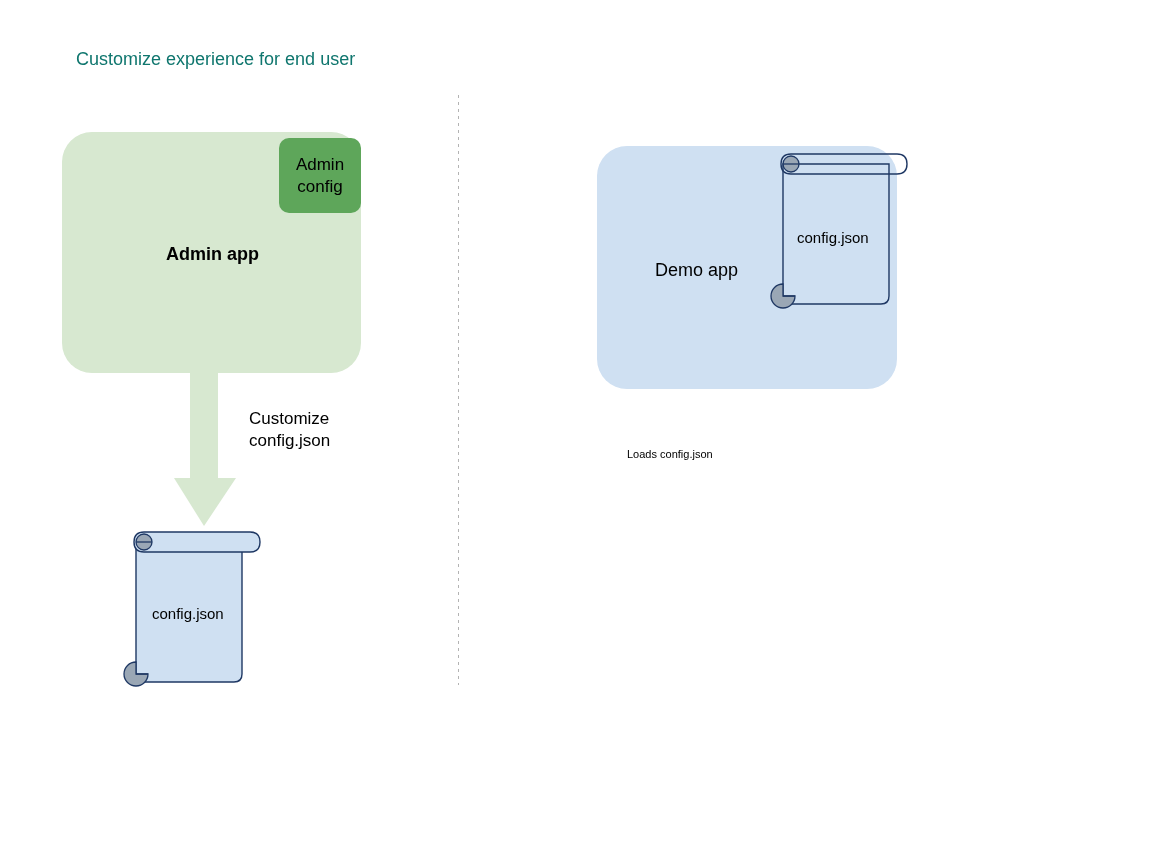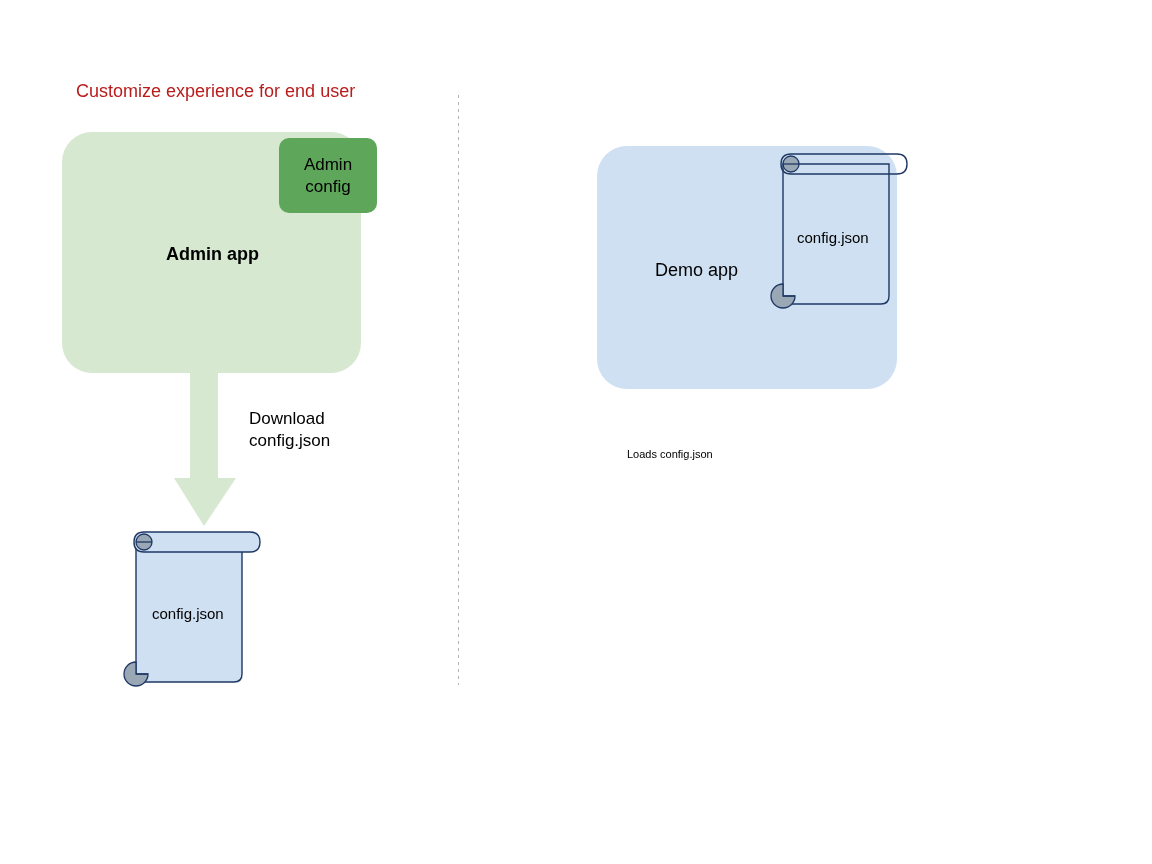--- a/index.html
+++ b/index.html
@@ -21,23 +21,22 @@
   .canvas {
     position: absolute;
     inset: 0;
   }
 
   
   .heading {
     position: absolute;
     font-size: 18px;
     line-height: 22px;
-    color: #b91c1c;
-    white-space: nowrap;
-    margin-top: 32px;
+    color: #0f766e;
+    white-space: nowrap;
   }
   #heading-left  { left: 76px;  top: 48px; }
   #heading-right { left: 604px; top: 48px; }
 
   
   .divider {
     position: absolute;
     left: 458px;
     top: 95px;
     width: 1px;
@@ -77,21 +76,21 @@
     color: #000000;
   }
   #admin-app-label { left: 166px; top: 243px; font-weight: bold; }
   #demo-app-label  { left: 655px; top: 259px; }
 
   
   #admin-panel {
     position: absolute;
     left: 279px;
     top: 138px;
-    width: 98px;
+    width: 82px;
     height: 75px;
     background: #5ea65a;
     border-radius: 10px;
     display: flex;
     align-items: center;
     justify-content: center;
   }
   #admin-panel .panel-text {
     font-size: 17px;
     line-height: 22px;
@@ -164,21 +163,21 @@
       <span>Admin</span><br>
       <span>config</span>
     </div>
   </div>
 
   <svg id="download-arrow" viewBox="0 0 72 158">
     <polygon points="18,0 46,0 46,108 64,108 32,156 2,108 18,108" fill="#d7e8d0"></polygon>
   </svg>
 
   <div id="arrow-label">
-    <span>Download</span><br>
+    <span>Customize</span><br>
     <span>config.json</span>
   </div>
 
   <svg class="scroll-doc" id="scroll-left" viewBox="0 0 150 160">
 
     <path d="M18,14 L124,14 L124,146 Q124,154 116,154 L18,154 Z" fill="#cfe0f2" stroke="#1f3864" stroke-width="1.4"></path>
 
     <path d="M26,4 L132,4 Q142,4 142,14 Q142,24 132,24 L26,24 Q16,24 16,14 Q16,4 26,4 Z" fill="#cfe0f2" stroke="#1f3864" stroke-width="1.4"></path>
 
     <path d="M26,6 A8,8 0 1,0 26,22 A8,8 0 1,0 26,6 Z" fill="#9aa7b5" stroke="#1f3864" stroke-width="1.3"></path>

